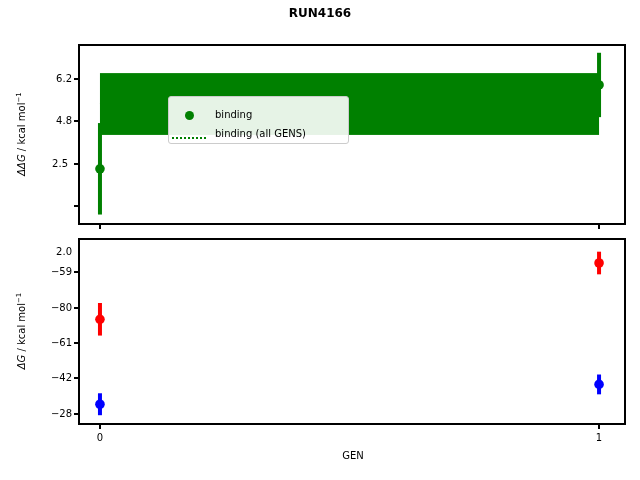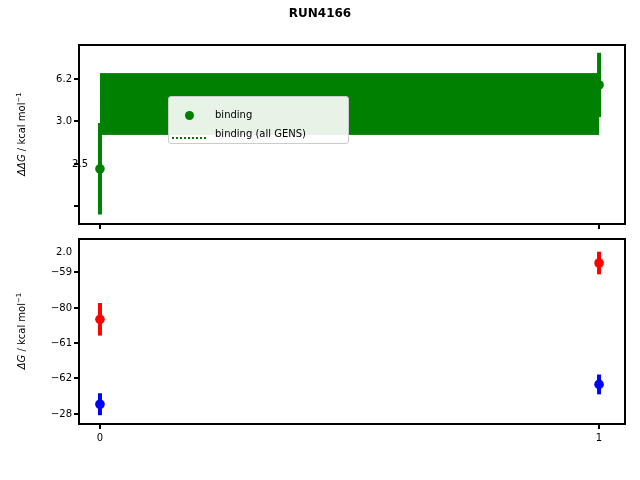--- a/index.html
+++ b/index.html
@@ -75,34 +75,35 @@
         <line x1="519.045871559633" y1="154.3288201160543" x2="519.045871559633" y2="134.5067698259188" stroke="#0000ff" stroke-width="4"></line>
         <circle cx="519.045871559633" cy="144.41779497098656" r="4.8" fill="#0000ff"></circle>
         <line x1="19.963302752293576" y1="95.57059961315277" x2="19.963302752293576" y2="63.00580270793022" stroke="#ff0000" stroke-width="4"></line>
         <circle cx="19.963302752293576" cy="79.28820116054149" r="4.8" fill="#ff0000"></circle>
         <line x1="519.045871559633" y1="34.33462282398452" x2="519.045871559633" y2="11.680851063829738" stroke="#ff0000" stroke-width="4"></line>
         <circle cx="519.045871559633" cy="23.007736943907133" r="4.8" fill="#ff0000"></circle>
       </svg>
 
   </div>
 
+  <div class="xlabel">GEN</div>
 <div class="tick-mark" style="left: 74px; top: 205.062px; width: 4px; height: 2px;"></div>
     <div class="tick-label y-tick-label" style="left: 20px; width: 52px; top: 199.062px; margin-top: 46px;">2.0</div>
     <div class="tick-mark" style="left: 74px; top: 162.718px; width: 4px; height: 2px;"></div>
-    <div class="tick-label y-tick-label" style="left: 28px; width: 52px; top: 156.718px; padding-left: 8px;">2.5</div>
+    <div class="tick-label y-tick-label" style="left: 8px; width: 52px; top: 156.718px; padding-left: 8px;">2.5</div>
     <div class="tick-mark" style="left: 74px; top: 120.373px; width: 4px; height: 2px;"></div>
-    <div class="tick-label y-tick-label" style="left: 20px; width: 52px; top: 114.373px;">3.0</div>
+    <div class="tick-label y-tick-label" style="left: 20px; width: 52px; top: 114.373px;">4.8</div>
     <div class="tick-mark" style="left: 74px; top: 78.0287px; width: 4px; height: 2px;"></div>
     <div class="tick-label y-tick-label" style="left: 20px; width: 52px; top: 72.0287px;">6.2</div>
     <div class="tick-mark" style="left: 98.9633px; top: 225px; width: 2px; height: 4px;"></div>
     <div class="tick-mark" style="left: 598.046px; top: 225px; width: 2px; height: 4px;"></div>
     <div class="tick-mark" style="left: 74px; top: 412.797px; width: 4px; height: 2px;"></div>
     <div class="tick-label y-tick-label" style="left: 20px; width: 52px; top: 406.797px;">−28</div>
     <div class="tick-mark" style="left: 74px; top: 377.4px; width: 4px; height: 2px;"></div>
-    <div class="tick-label y-tick-label" style="left: 20px; width: 52px; top: 371.4px;">−62</div>
+    <div class="tick-label y-tick-label" style="left: 20px; width: 52px; top: 371.4px;">−42</div>
     <div class="tick-mark" style="left: 74px; top: 342.004px; width: 4px; height: 2px;"></div>
     <div class="tick-label y-tick-label" style="left: 20px; width: 52px; top: 336.004px;">−61</div>
     <div class="tick-mark" style="left: 74px; top: 306.607px; width: 4px; height: 2px;"></div>
     <div class="tick-label y-tick-label" style="left: 20px; width: 52px; top: 300.607px;">−80</div>
     <div class="tick-mark" style="left: 74px; top: 271.211px; width: 4px; height: 2px;"></div>
     <div class="tick-label y-tick-label" style="left: 20px; width: 52px; top: 265.211px;">−59</div>
     <div class="tick-mark" style="left: 98.9633px; top: 425px; width: 2px; height: 4px;"></div>
     <div class="tick-label x-tick-label" style="left: 89.9633px; top: 431px; width: 20px;">0</div>
     <div class="tick-mark" style="left: 598.046px; top: 425px; width: 2px; height: 4px;"></div>
     <div class="tick-label x-tick-label" style="left: 589.046px; top: 431px; width: 20px;">1</div>

